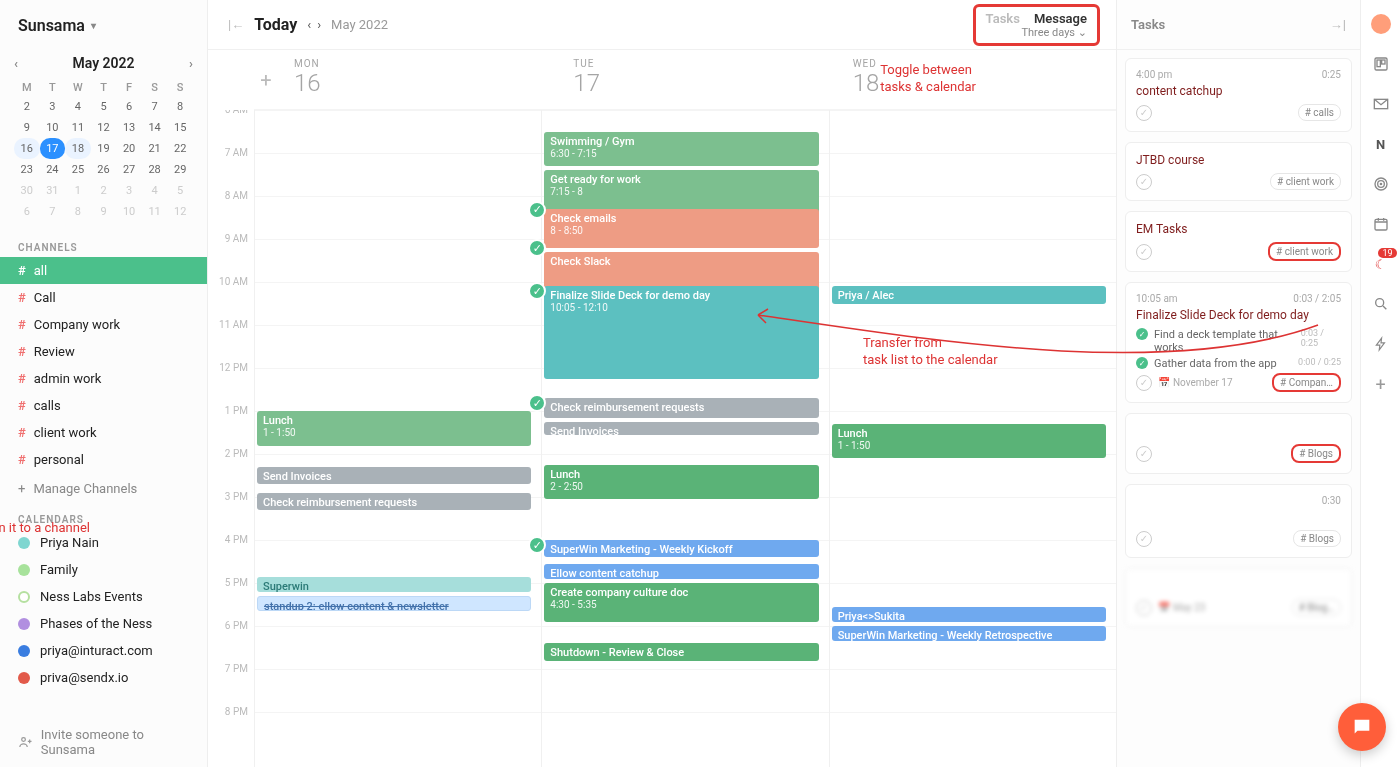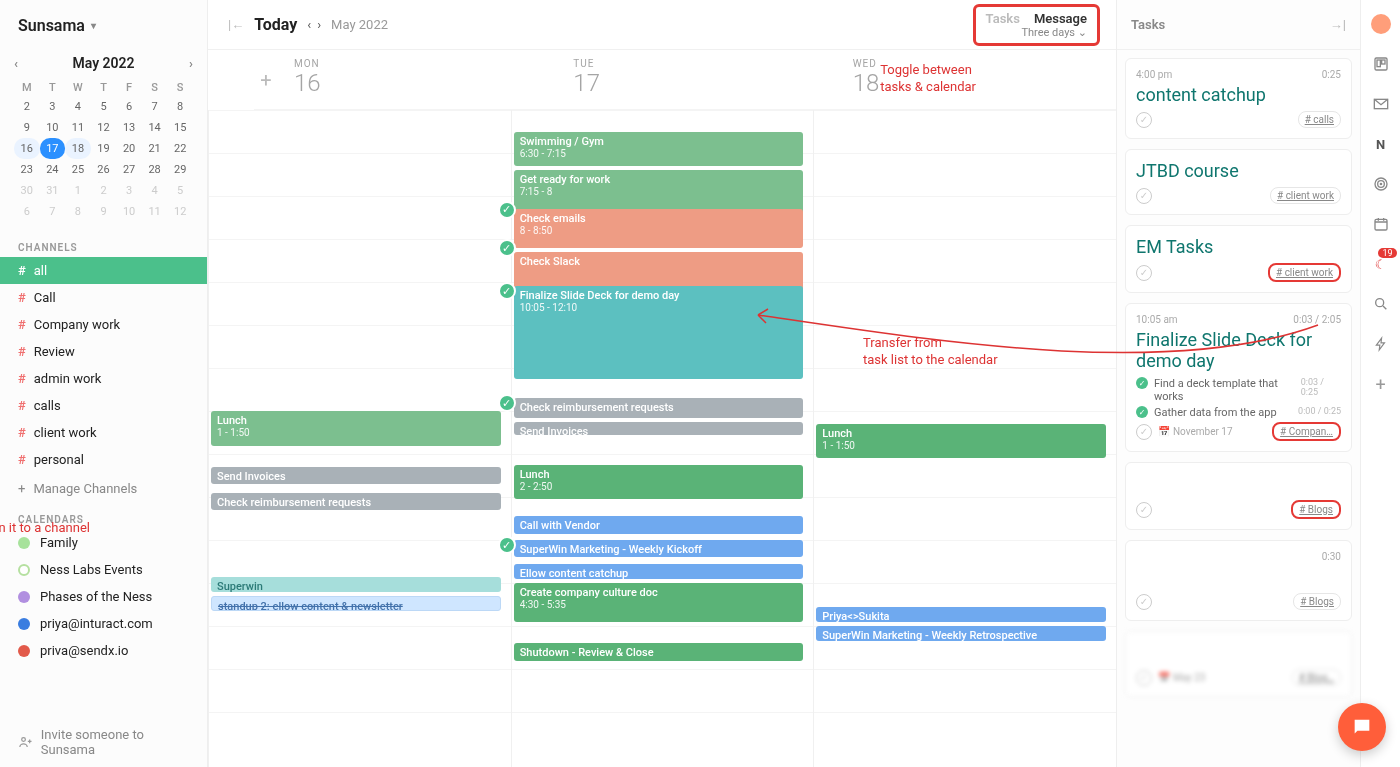--- a/index.html
+++ b/index.html
@@ -67,24 +67,24 @@
 .ev-lblue { background:#cfe6ff; color:#4372ab; border:1px solid #bcd8f6;}
 .ev-lblue .ttl { text-decoration:line-through; }
 .check { position:absolute; left:-14px; width:18px; height:18px; background:#4bc08b; border-radius:50%; display:flex; align-items:center; justify-content:center; color:#fff; font-size:11px; border:2px solid #fff;}
 
 .tasks-panel { width:244px; border-left:1px solid #eee; display:flex; flex-direction:column; background:#fdfdfd;}
 .tasks-head { height:50px; display:flex; align-items:center; padding:0 14px; border-bottom:1px solid #f0f0f0; font-weight:600; color:#888;}
 .tasks-head .collapse { margin-left:auto; color:#bbb; cursor:pointer;}
 .tasks-body { flex:1; overflow:auto; padding:8px;}
 .task-card { background:#fff; border:1px solid #eee; border-radius:6px; padding:10px; margin-bottom:10px; }
 .task-card .meta { display:flex; justify-content:space-between; font-size:10px; color:#aaa; margin-bottom:4px;}
-.task-card .title { font-size:18px; color:#0f766e; margin-bottom:6px;}
+.task-card .title { font-size:12px; color:#7f1d1d; margin-bottom:6px;}
 .task-card .foot { display:flex; align-items:center; justify-content:space-between; }
 .task-card .foot .status { width:16px; height:16px; border:1.5px solid #ccc; border-radius:50%; display:flex; align-items:center; justify-content:center; font-size:10px; color:#ccc;}
-.task-card .chip { font-size:10px; color:#888; padding:2px 6px; border:1px solid #e6e6e6; border-radius:8px;text-decoration:underline;}
+.task-card .chip { font-size:10px; color:#888; padding:2px 6px; border:1px solid #e6e6e6; border-radius:8px;}
 .task-card .chip.red-box { border:2px solid #e53935; }
 .subtask { display:flex; align-items:flex-start; font-size:11px; color:#666; margin:3px 0;}
 .subtask .dot { width:12px; height:12px; border-radius:50%; background:#4bc08b; margin-right:6px; flex-shrink:0; display:flex; align-items:center; justify-content:center; color:#fff; font-size:8px;}
 .subtask .time { margin-left:auto; font-size:9px; color:#bbb;}
 
 .icon-rail { width:40px; border-left:1px solid #eee; display:flex; flex-direction:column; align-items:center; padding-top:14px; gap:20px; background:#fff;}
 .icon-rail .ic { width:20px; height:20px; display:flex; align-items:center; justify-content:center; color:#999; cursor:pointer; position:relative;}
 .icon-rail .ic.pink { background:#ff9e7a; border-radius:50%;}
 .badge { position:absolute; top:-6px; right:-6px; background:#e53935; color:#fff; font-size:9px; border-radius:8px; padding:0 4px;}
 
@@ -199,20 +199,24 @@
         </div>
       </div>
     <div class="manage">
       <span class="plus">+</span>
       <span>Manage Channels</span>
     </div>
 
     <div class="section-label">CALENDARS</div>
     <div class="calendars" id="calendars-list">
         <div class="cal-item">
+          <span class="dot" style="background: rgb(127, 214, 208);"></span>
+          <span>Priya Nain</span>
+        </div>
+        <div class="cal-item">
           <span class="dot" style="background: rgb(167, 226, 155);"></span>
           <span>Family</span>
         </div>
         <div class="cal-item">
           <span class="dot" style="background: rgb(255, 255, 255); border: 2px solid rgb(181, 224, 160);"></span>
           <span>Ness Labs Events</span>
         </div>
         <div class="cal-item">
           <span class="dot" style="background: rgb(177, 143, 224);"></span>
           <span>Phases of the Ness</span>
@@ -271,20 +275,37 @@
         <div class="dow">TUE</div>
         <div class="num">17</div>
       </div>
       <div class="day-col-head">
         <div class="dow">WED</div>
         <div class="num">18</div>
       </div>
     </div>
 
     <div class="calendar-body">
+      <div class="time-gutter" id="time-gutter">
+          <div class="slot" style="height: 43px;">6 AM</div>
+          <div class="slot" style="height: 43px;">7 AM</div>
+          <div class="slot" style="height: 43px;">8 AM</div>
+          <div class="slot" style="height: 43px;">9 AM</div>
+          <div class="slot" style="height: 43px;">10 AM</div>
+          <div class="slot" style="height: 43px;">11 AM</div>
+          <div class="slot" style="height: 43px;">12 PM</div>
+          <div class="slot" style="height: 43px;">1 PM</div>
+          <div class="slot" style="height: 43px;">2 PM</div>
+          <div class="slot" style="height: 43px;">3 PM</div>
+          <div class="slot" style="height: 43px;">4 PM</div>
+          <div class="slot" style="height: 43px;">5 PM</div>
+          <div class="slot" style="height: 43px;">6 PM</div>
+          <div class="slot" style="height: 43px;">7 PM</div>
+          <div class="slot" style="height: 43px;">8 PM</div>
+        </div>
       <div class="grid" id="cal-grid">
         <div class="col" id="col-mon">
             <div class="hour-line" style="top: 0px;"></div>
             <div class="hour-line" style="top: 43px;"></div>
             <div class="hour-line" style="top: 86px;"></div>
             <div class="hour-line" style="top: 129px;"></div>
             <div class="hour-line" style="top: 172px;"></div>
             <div class="hour-line" style="top: 215px;"></div>
             <div class="hour-line" style="top: 258px;"></div>
             <div class="hour-line" style="top: 301px;"></div>
@@ -350,23 +371,20 @@
             <div class="event ev-gray" style="top: 288.1px; height: 19.5px;">
               <div class="ttl">Check reimbursement requests</div>
             </div>
             <div class="event ev-gray" style="top: 311.75px; height: 13.05px;">
               <div class="ttl">Send Invoices</div>
             </div>
             <div class="event ev-green2" style="top: 354.75px; height: 34.55px;">
               <div class="ttl">Lunch</div>
               <div class="tm">2 - 2:50</div>
             </div>
-            <div class="event ev-blue" style="top: 406.35px; height: 17.35px;">
-              <div class="ttl">Call with Vendor</div>
-            </div>
             <div class="event ev-blue" style="top: 430px; height: 17.35px;">
               <div class="ttl">SuperWin Marketing - Weekly Kickoff</div>
             </div>
             <div class="event ev-blue" style="top: 453.65px; height: 15.2px;">
               <div class="ttl">Ellow content catchup</div>
             </div>
             <div class="event ev-green2" style="top: 473px; height: 38.85px;">
               <div class="ttl">Create company culture doc</div>
               <div class="tm">4:30 - 5:35</div>
             </div>
@@ -388,20 +406,23 @@
             <div class="hour-line" style="top: 215px;"></div>
             <div class="hour-line" style="top: 258px;"></div>
             <div class="hour-line" style="top: 301px;"></div>
             <div class="hour-line" style="top: 344px;"></div>
             <div class="hour-line" style="top: 387px;"></div>
             <div class="hour-line" style="top: 430px;"></div>
             <div class="hour-line" style="top: 473px;"></div>
             <div class="hour-line" style="top: 516px;"></div>
             <div class="hour-line" style="top: 559px;"></div>
             <div class="hour-line" style="top: 602px;"></div>
+            <div class="event ev-teal" style="top: 176.3px; height: 17.35px;">
+              <div class="ttl">Priya / Alec</div>
+            </div>
             <div class="event ev-green2" style="top: 313.9px; height: 34.55px;">
               <div class="ttl">Lunch</div>
               <div class="tm">1 - 1:50</div>
             </div>
             <div class="event ev-blue" style="top: 496.65px; height: 15.2px;">
               <div class="ttl">Priya&lt;&gt;Sukita</div>
             </div>
             <div class="event ev-blue" style="top: 516px; height: 15.2px;">
               <div class="ttl">SuperWin Marketing - Weekly Retrospective</div>
             </div>

